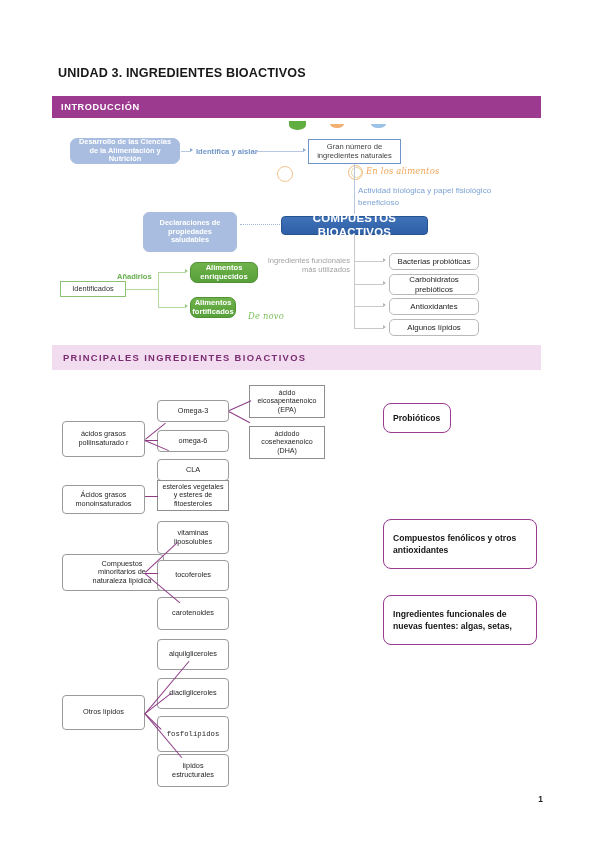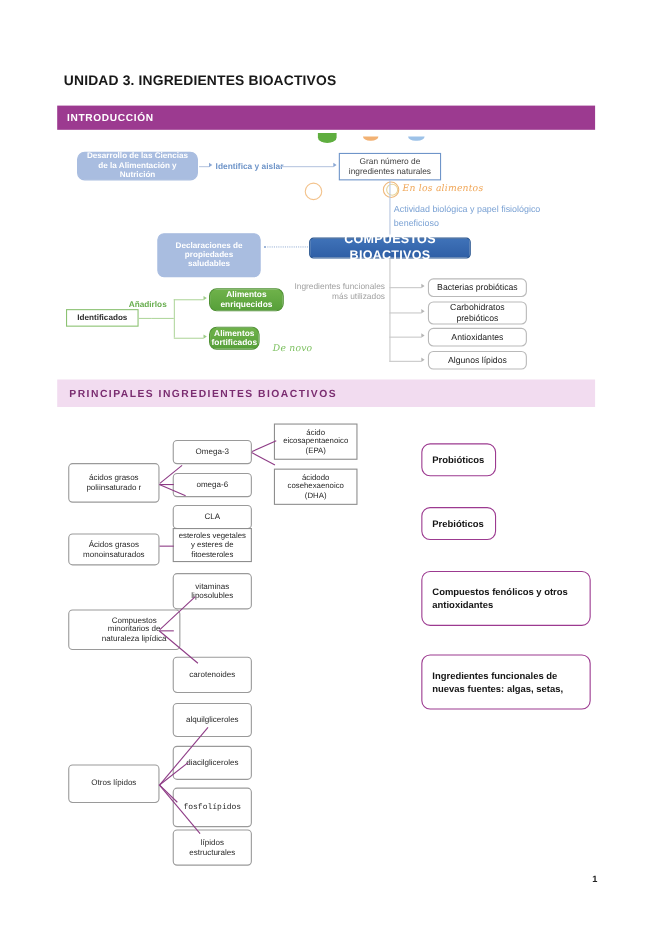--- a/index.html
+++ b/index.html
@@ -110,21 +110,21 @@
     font-size: 7.6px;
     font-weight: bold;
     padding: 2px 4px;
   }
   
   .n-green-line {
     background: #ffffff;
     border: 1px solid #8cc273;
     color: #303030;
     font-size: 7.4px;
-    font-weight: bold;
+    font-weight: normal;
     padding: 2px 4px;
   }
   
   .n-grey-round {
     background: #ffffff;
     border: 1px solid #b9b9b9;
     border-radius: 5px;
     color: #1b1b1b;
     font-size: 7.9px;
     padding: 2px 4px;
@@ -390,20 +390,23 @@
     <span>esteroles vegetales y esteres de fitoesteroles</span>
   </div>
   <div class="pl" style="left:145px; top:496px; width:13px;"></div>
 
   <div class="node n-p-line" style="left:62px; top:554px; width:102px; height:37px;padding-left:21px;">
     <span>Compuestos minoritarios de naturaleza lipídica</span>
   </div>
   <div class="node n-p-line" style="left:157px; top:521px; width:72px; height:33px;">
     <span>vitaminas liposolubles</span>
   </div>
+  <div class="node n-p-line" style="left:157px; top:560px; width:72px; height:31px;">
+    <span>tocoferoles</span>
+  </div>
   <div class="node n-p-line" style="left:157px; top:597px; width:72px; height:33px;">
     <span>carotenoides</span>
   </div>
 
   <div class="pl" style="left:145px; top:572px; width:44px; transform: rotate(-43deg);"></div>
   <div class="pl" style="left:145px; top:573px; width:13px;"></div>
   <div class="pl" style="left:145px; top:573px; width:46px; transform: rotate(40deg);"></div>
 
   <div class="node n-p-line" style="left:62px; top:695px; width:83px; height:35px;">
     <span>Otros lípidos</span>
@@ -422,23 +425,20 @@
   </div>
 
   <div class="pl" style="left:145px; top:713px; width:68px; transform: rotate(-50deg);"></div>
   <div class="pl" style="left:145px; top:713px; width:33px; transform: rotate(-38deg);"></div>
   <div class="pl" style="left:145px; top:713px; width:23px; transform: rotate(44deg);"></div>
   <div class="pl" style="left:145px; top:713px; width:58px; transform: rotate(50deg);"></div>
 
   <div class="node n-purple-round" style="left:383px; top:403px; width:68px; height:30px;">
     <span>Probióticos</span>
   </div>
-  <div class="node n-purple-round" style="left:383px; top:461px; width:68px; height:30px;">
-    <span>Prebióticos</span>
-  </div>
   <div class="node n-purple-round" style="left:383px; top:519px; width:154px; height:50px;">
     <span>Compuestos fenólicos y otros antioxidantes</span>
   </div>
   <div class="node n-purple-round" style="left:383px; top:595px; width:154px; height:50px;">
     <span>Ingredientes funcionales de nuevas fuentes: algas, setas,</span>
   </div>
 
   <div class="pagenum">1</div>
 
 </div>

